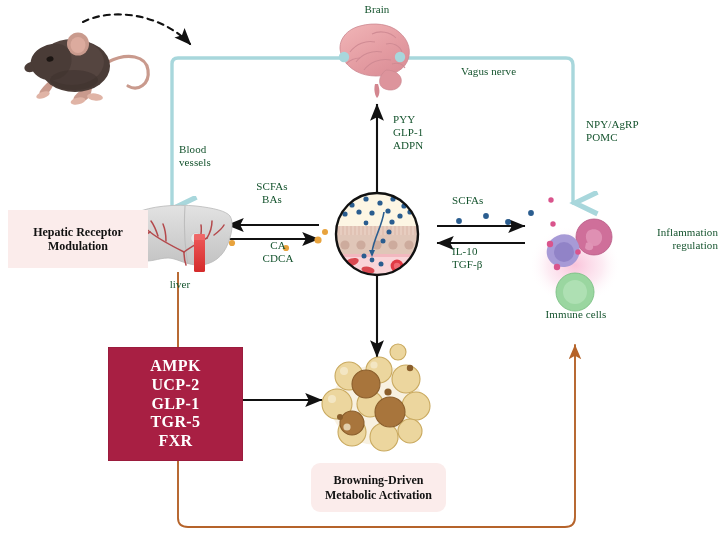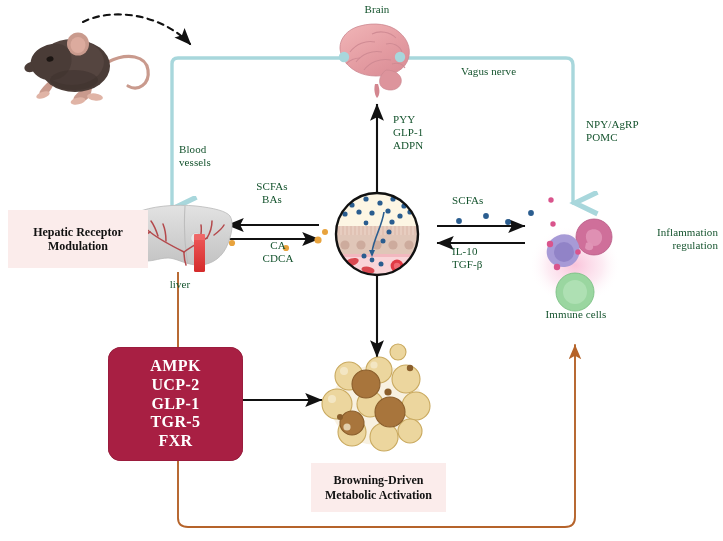--- a/index.html
+++ b/index.html
@@ -35,21 +35,21 @@
     color:#111;
     font-size:12px;
     line-height:1.2;
     white-space:pre-line;
   }
 
   
   .redbox{
     position:absolute;
     background:#a81f43;
-    border-radius:13px;
+    border-radius:0;
     display:flex;flex-direction:column;
     align-items:center;justify-content:center;
     color:#ffffff;
     font-family:"Liberation Serif", serif;
     font-weight:bold;
     font-size:16px;
     line-height:1.18;
     letter-spacing:.4px;
     box-shadow:0 0 0 .5px #8d1a38 inset;
   }
@@ -375,21 +375,21 @@
         <circle cx="347" cy="427" r="3.6"></circle>
       </g>
     </g>
   </svg>
 
   <div class="pinkbox" style="left:8px; top:210px; width:140px; height:58px;">
     <span>Hepatic Receptor
 Modulation</span>
   </div>
 
-  <div class="pinkbox" style="left:311px; top:463px; width:135px; height:49px;">
+  <div class="pinkbox" style="left:311px; top:463px; width:135px; height:49px;border-radius:9px;">
     <span>Browning-Driven
 Metabolic Activation</span>
   </div>
 
   <div class="redbox" style="left:108px; top:347px; width:135px; height:114px;">
     <span>AMPK</span>
     <span>UCP-2</span>
     <span>GLP-1</span>
     <span>TGR-5</span>
     <span>FXR</span>

